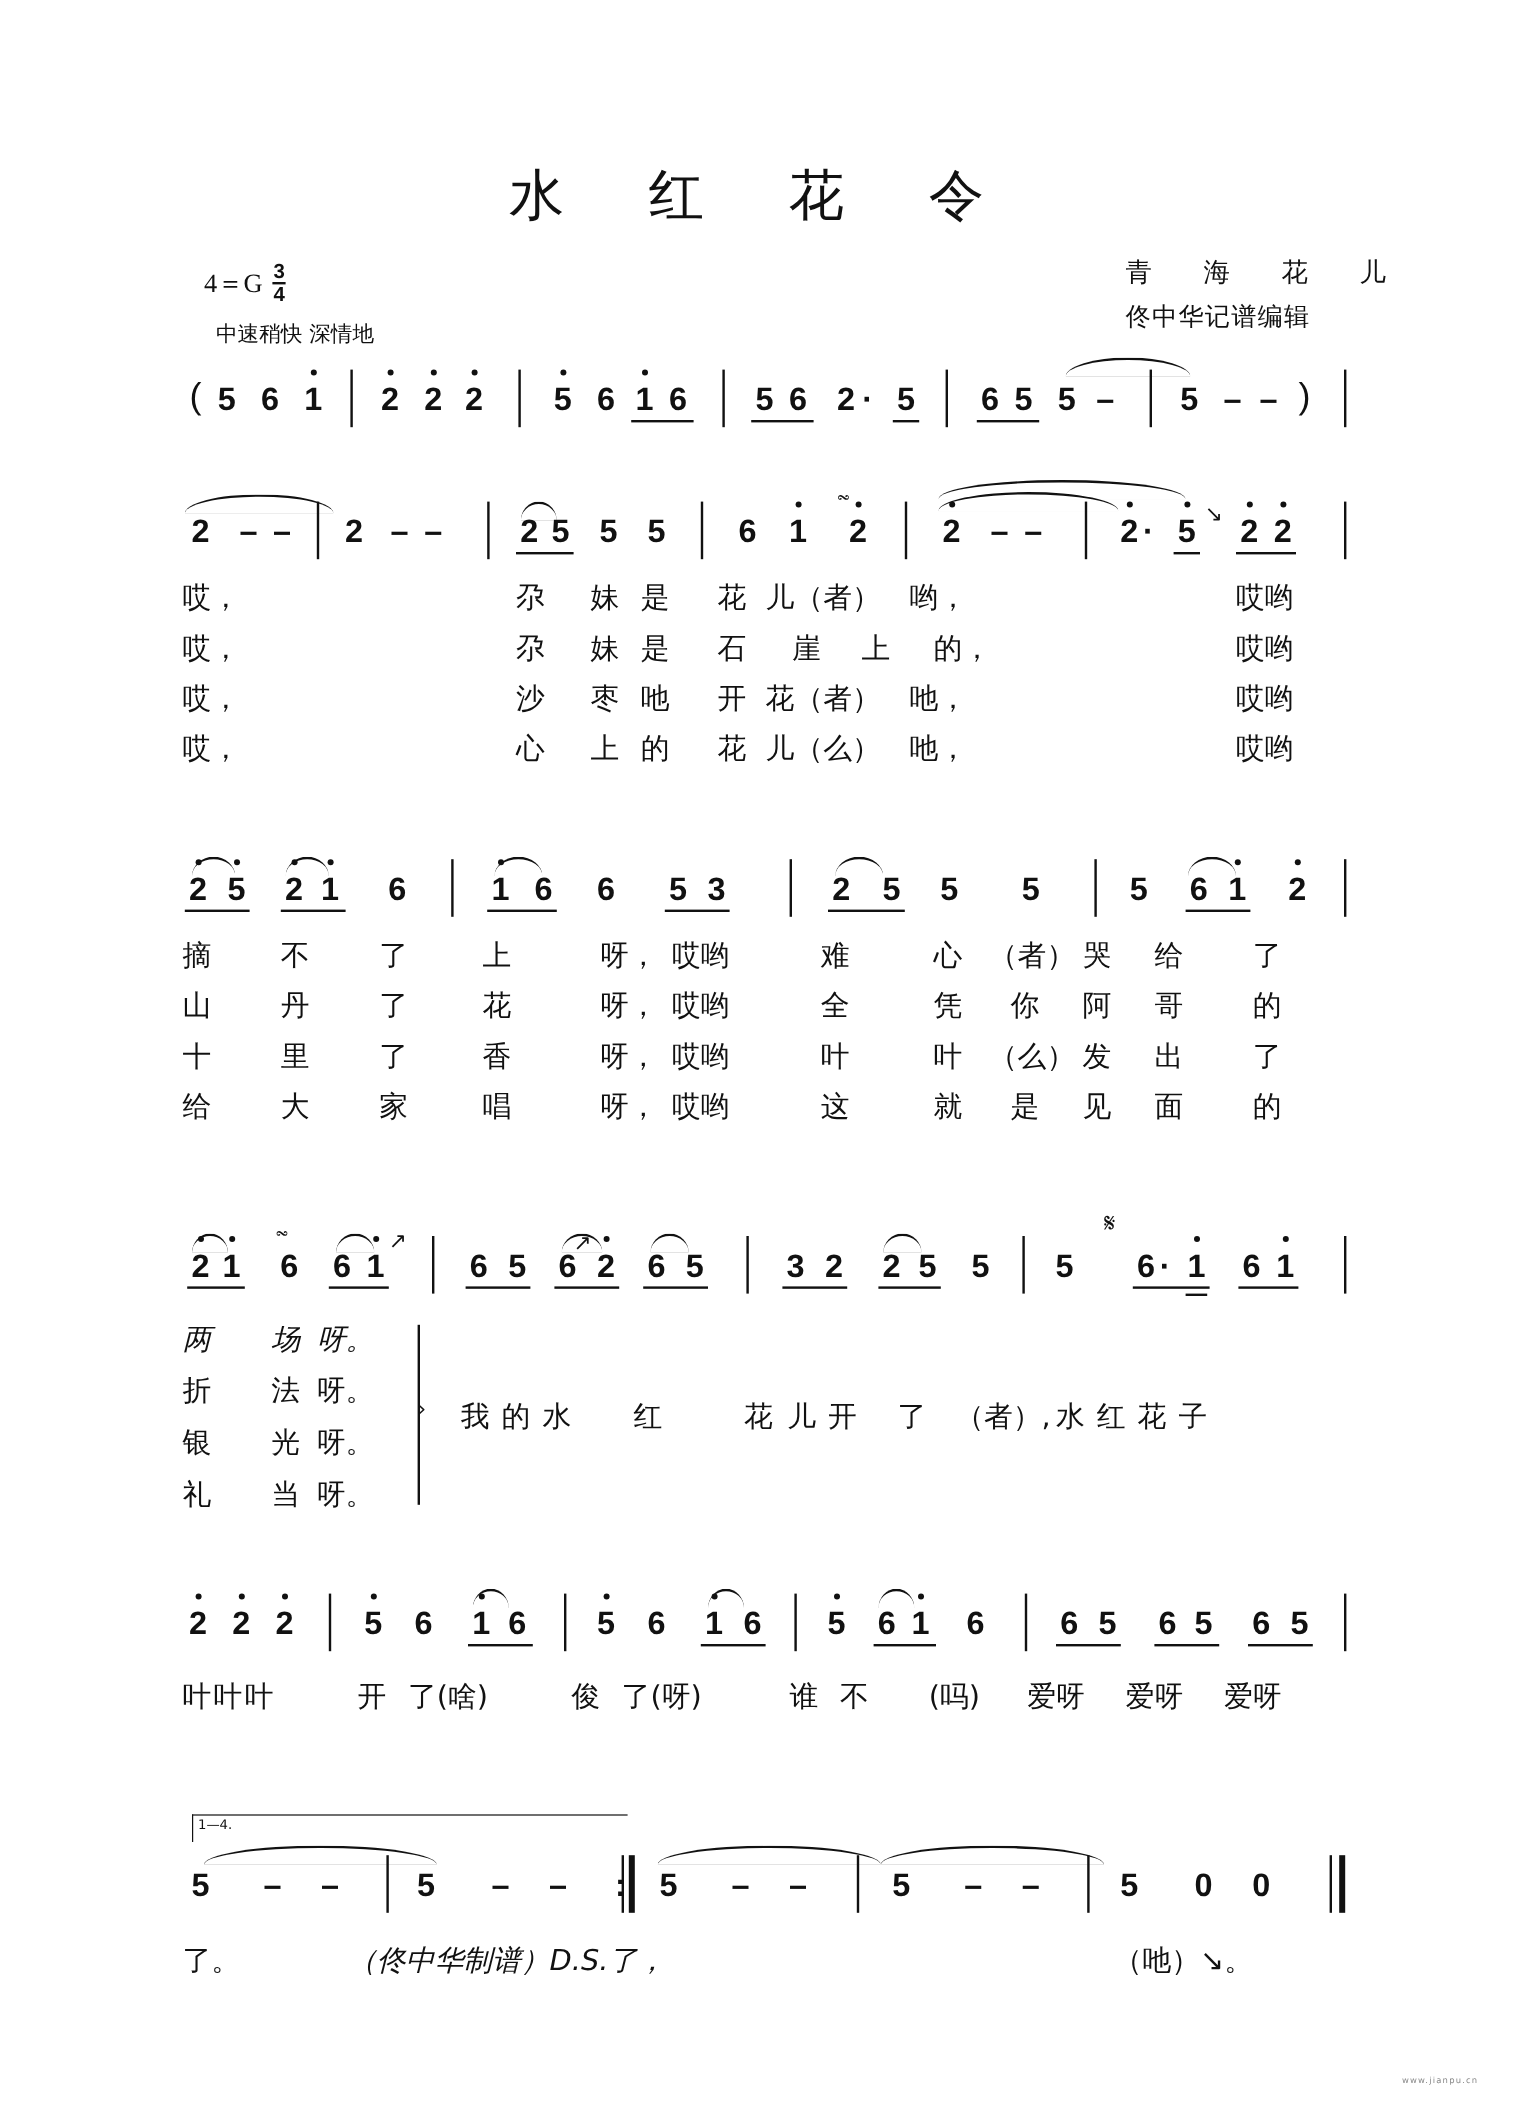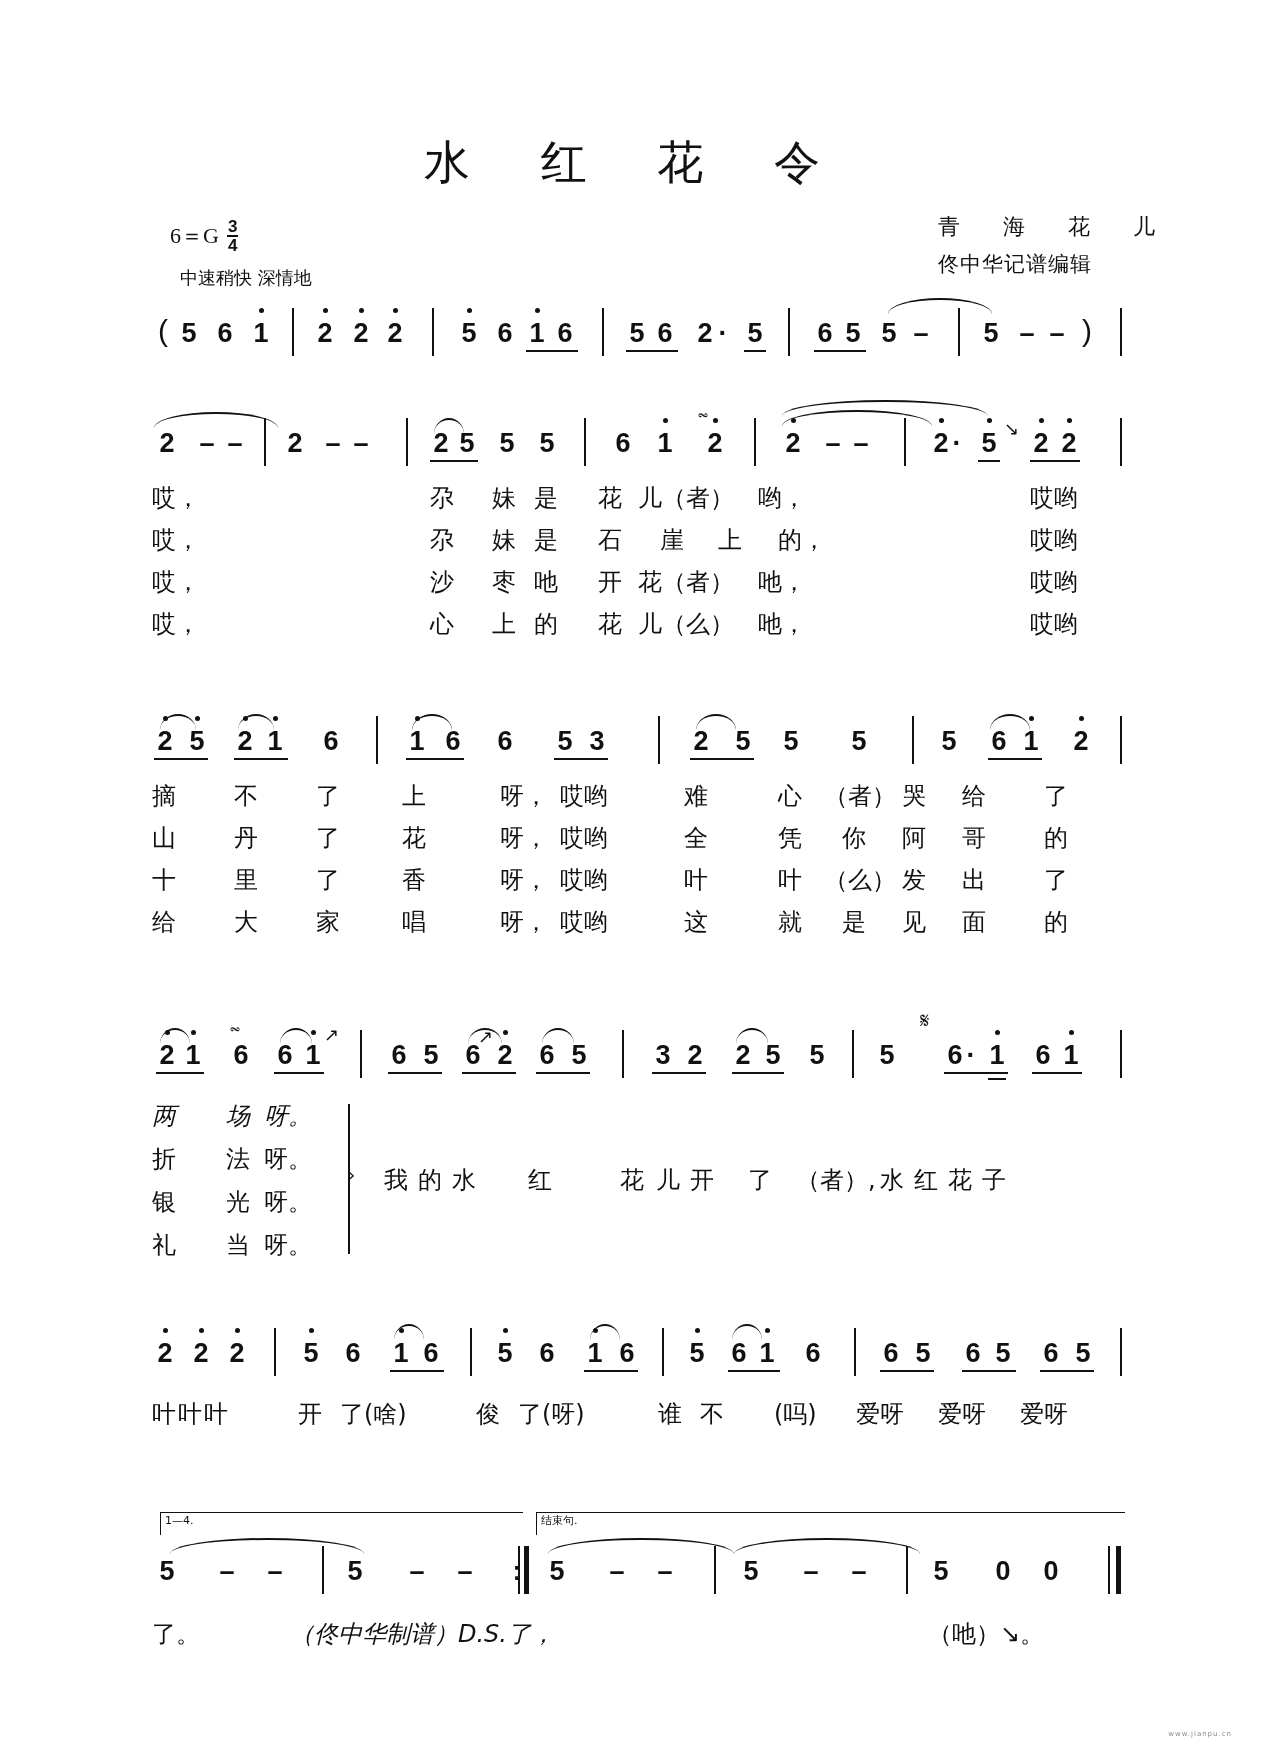--- a/index.html
+++ b/index.html
@@ -32,21 +32,21 @@
   .brace { position:absolute; border-right:2px solid #111; width:10px; }
   .volta { position:absolute; border-top:1.5px solid #111; border-left:1.5px solid #111; height:22px; font-size:11px;
            padding-left:4px; line-height:16px; }
   .footer-mark { right:40px; top:1730px; font-size:7px; color:#888; letter-spacing:1px; }
 </style>
 </head>
 <body>
 
 <div class="abs title">水 红 花 令</div>
 <div class="abs key">
-  <span>6＝G</span>
+  <span>4＝G</span>
   <span class="frac">
     <span>3</span>
     <span>4</span>
   </span>
 </div>
 <div class="abs tempo">中速稍快  深情地</div>
 <div class="abs source">青 海 花 儿</div>
 <div class="abs editor">佟中华记谱编辑</div>
 
 <div class="row" style="top:300px; height:70px;">
@@ -310,21 +310,20 @@
     <span class="ul" style="left:890px; width:54px; top:50px;"></span>
     <span class="bar" style="left:970px;"></span>
   </div>
   <div class="lyric" style="left:2px; top:78px;">
     <span style="display:inline-block;width:146px; letter-spacing:2px;">叶叶叶</span><span style="display:inline-block;width:42px">开</span><span style="display:inline-block;width:136px">了(啥)</span><span style="display:inline-block;width:42px">俊</span><span style="display:inline-block;width:140px">了(呀)</span><span style="display:inline-block;width:42px">谁</span><span style="display:inline-block;width:74px">不</span><span style="display:inline-block;width:82px">(吗)</span><span style="display:inline-block;width:82px">爱呀</span><span style="display:inline-block;width:82px">爱呀</span><span>爱呀</span>
   </div>
 </div>
 
 <div class="row" style="top:1508px; height:150px;">
   <div class="volta" style="left:10px; top:4px; width:358px;">1—4.</div>
-  <div class="volta" style="left:386px; top:4px; width:584px;">结束句.</div>
   <div class="notes" style="top:30px;">
     <span class="slur" style="left:20px; width:194px; top:0px;"></span>
     <span class="n" style="left:6px;">5</span>
     <span class="n" style="left:66px;">–</span>
     <span class="n" style="left:114px;">–</span>
     <span class="bar" style="left:172px;"></span>
     <span class="n" style="left:194px;">5</span>
     <span class="n" style="left:256px;">–</span>
     <span class="n" style="left:304px;">–</span>
     <span class="n" style="left:356px;">:</span>

